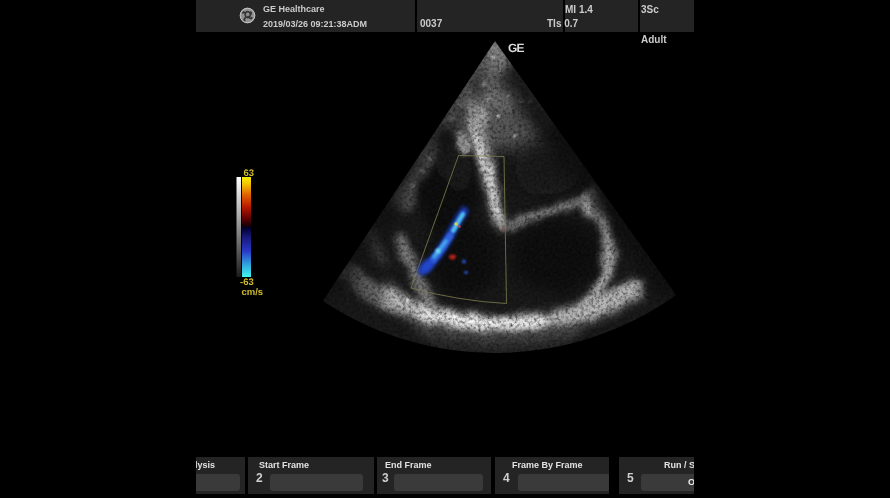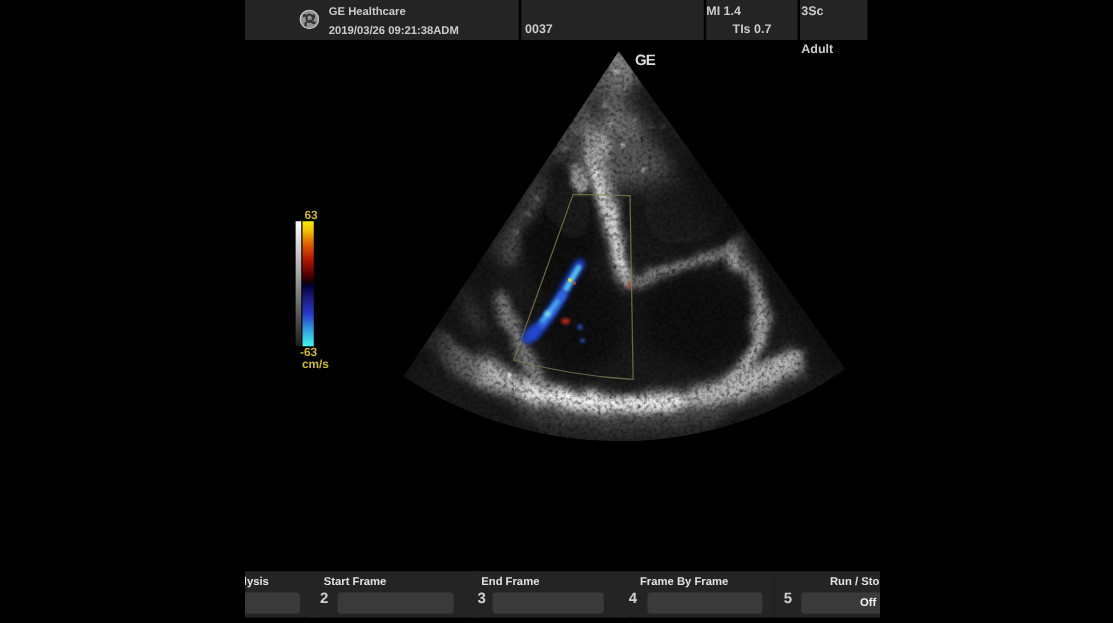--- a/index.html
+++ b/index.html
@@ -6,21 +6,21 @@
   text{text-rendering:geometricPrecision;}
   #stage{position:relative;width:890px;height:498px;background:#000;overflow:hidden;opacity:0.999;
          font-family:"Liberation Sans", sans-serif;}
   .abs{position:absolute;}
   
   #topbar{left:196px;top:0;width:498px;height:32px;background:#242424;text-align:right;}
   .tdiv{position:absolute;top:0;width:2px;height:32px;background:#000;}
   .trow1{position:absolute;top:2.5px;height:13px;line-height:13px;font-weight:bold;color:#cbcbcb;}
   .trow2{position:absolute;top:17px;height:14px;line-height:14px;font-weight:bold;color:#cbcbcb;}
   
-  .panel{position:absolute;top:457px;height:37px;background:#242424;overflow:hidden;padding-left:10px;}
+  .panel{position:absolute;top:457px;height:37px;background:#242424;overflow:hidden;}
   .plabel{position:absolute;top:3px;left:0;right:0;text-align:left;font-weight:bold;
           font-size:9px;color:#e2e2e2;white-space:nowrap;}
   .pnum{position:absolute;top:14px;font-weight:bold;font-size:12px;color:#cfcfcf;}
   .pbtn{position:absolute;top:17px;height:17px;background:#3a3a3a;border-radius:3px;}
 </style>
 </head>
 <body>
 <div id="stage">
 
   <div class="abs" id="topbar">
@@ -36,21 +36,21 @@
         <path d="M11 8.2 C12.2 7.4 12.6 6 11.8 5.2"></path>
         <path d="M6.2 10.8 C5 11.8 4.8 13 5.8 13.4"></path>
         <path d="M10.8 11 C11.8 11.8 12.6 11.6 12.8 10.8"></path>
         <path d="M5.6 5.4 C4.6 4.8 4 5.2 4 6"></path>
       </g>
     </svg>
     <div class="trow1" style="left:67px;font-size:9px;">GE Healthcare</div>
     <div class="trow2" style="left:67px;font-size:9px;">2019/03/26 09:21:38ADM</div>
     <div class="trow2" style="left:224px;font-size:10px;">0037</div>
     <div class="trow1" style="left:369px;font-size:10px;">MI 1.4</div>
-    <div class="trow2" style="left:390px;font-size:10px;">TIs 0.7</div>
+    <div class="trow2" style="left:351px;font-size:10px;">TIs 0.7</div>
     <div class="trow1" style="left:445px;font-size:10px;">3Sc</div>
     <div class="trow2" style="left:445px;font-size:10px;margin-top:16px;">Adult</div>
   </div>
 
   <svg class="abs" style="left:0;top:0;" width="890" height="498" viewBox="0 0 890 498">
     <defs>
       <clipPath id="fanClip">
         <path d="M495 41 L322.8 301.1 A 312 312 0 0 0 676.2 295.0 Z"></path>
       </clipPath>
       <linearGradient id="gradGray" x1="0" y1="0" x2="0" y2="1">

